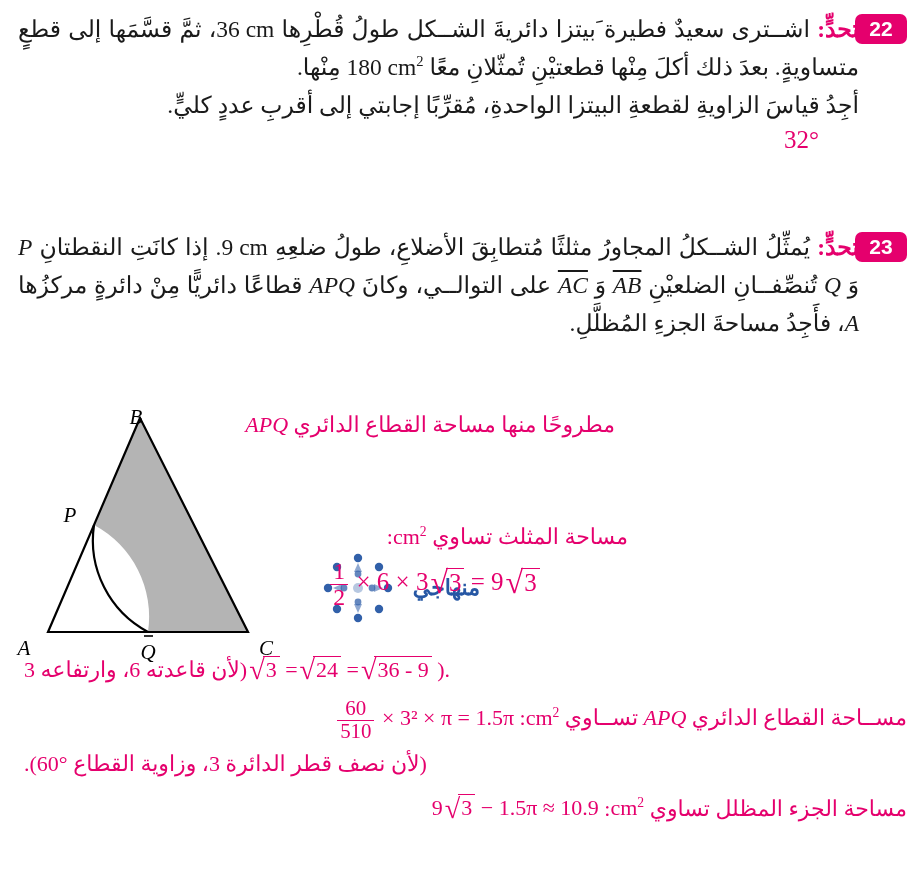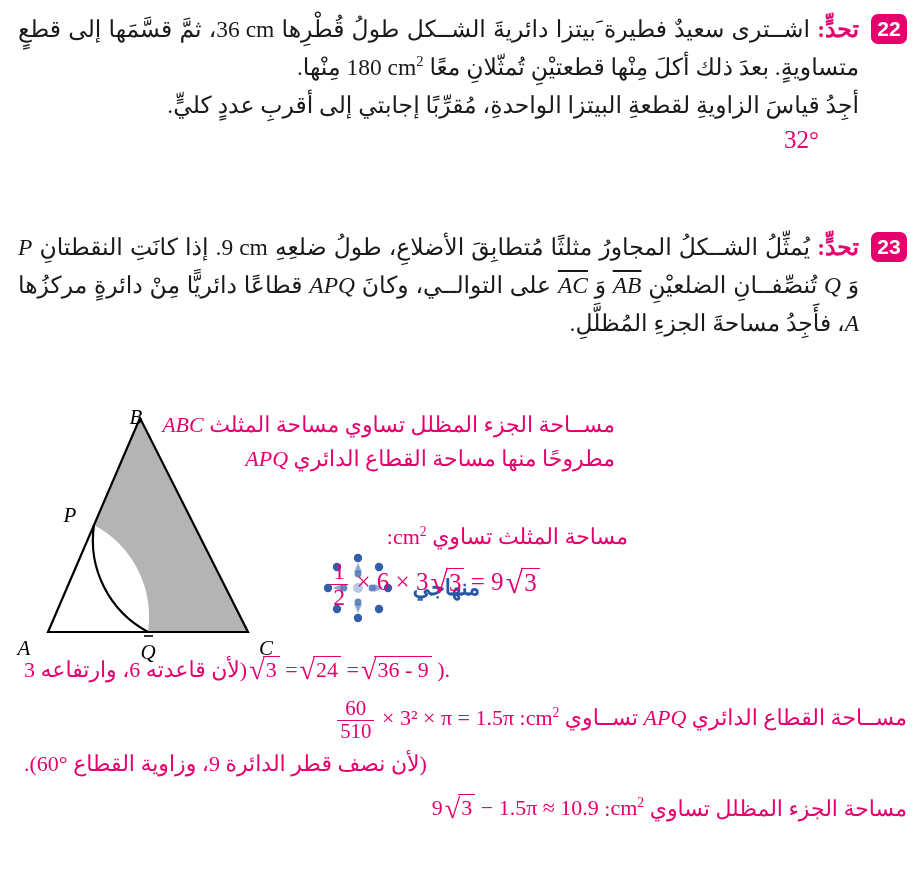--- a/index.html
+++ b/index.html
@@ -27,21 +27,21 @@
   .problem {
     position: relative;
     padding-right: 56px;
     padding-left: 18px;
     box-sizing: border-box;
   }
   .q-num {
     position: absolute;
     right: 8px;
     top: 4px;
-    width: 36px;
+    width: 52px;
     height: 30px;
     background: #e5006d;
     color: #ffffff;
     border-radius: 7px;
     font-family: "Liberation Sans", sans-serif;
     font-weight: bold;
     font-size: 21px;
     line-height: 30px;
     text-align: center;
     letter-spacing: 0px;
@@ -271,24 +271,20 @@
           <path d="M39 64 l-4 -9 8 0 z" opacity="0.55"></path>
           <path d="M14 39 l9 -4 0 8 z" opacity="0.55"></path>
           <circle cx="39" cy="39" r="5" opacity="0.35"></circle>
         </g>
       </svg>
     </span>
   </div>
 
   <div class="sol-block solution" id="sol-top">
     <div>
-      <span>مســاحة الجزء المظلل تساوي مساحة المثلث</span>
-      <span class="ital math">ABC</span>
-    </div>
-    <div>
       <span>مطروحًا منها مساحة القطاع الدائري</span>
       <span class="ital math">APQ</span>
     </div>
   </div>
 
   <div class="sol-block solution" id="sol-area-line">
     <div>
       <span>مساحة المثلث تساوي</span>
       <span class="unit"><span>cm</span><sup class="exp">2</sup></span><span>:</span>
     </div>
@@ -321,21 +317,21 @@
       <span class="ltr">
         <span class="frac">
           <span class="num">60</span>
           <span class="den">510</span>
         </span>
         <span>× 3² × π = 1.5π</span>
       </span>
     </div>
 
     <div style="text-align:left; padding-left:6px; margin-top:4px;">
-      <span>(لأن نصف قطر الدائرة 9، وزاوية القطاع °60).</span>
+      <span>(لأن نصف قطر الدائرة 3، وزاوية القطاع °60).</span>
     </div>
 
     <div style="margin-top:6px;">
       <span>مساحة الجزء المظلل تساوي</span>
       <span class="unit"><span>cm</span><sup class="exp">2</sup></span><span>:</span>
       <span class="ltr">
         <span>9</span><span class="sqrt"><span class="rad">√</span><span class="radicand">3</span></span>
         <span>− 1.5π ≈ 10.9</span>
       </span>
     </div>

